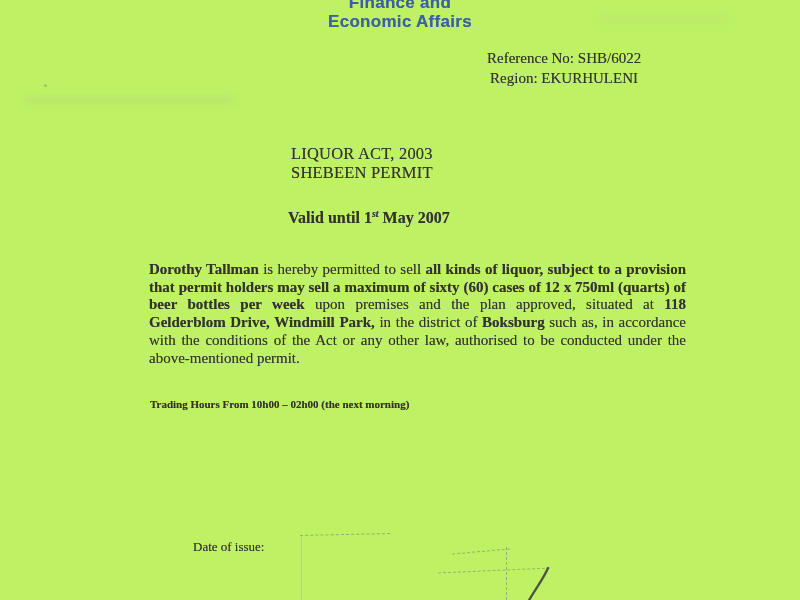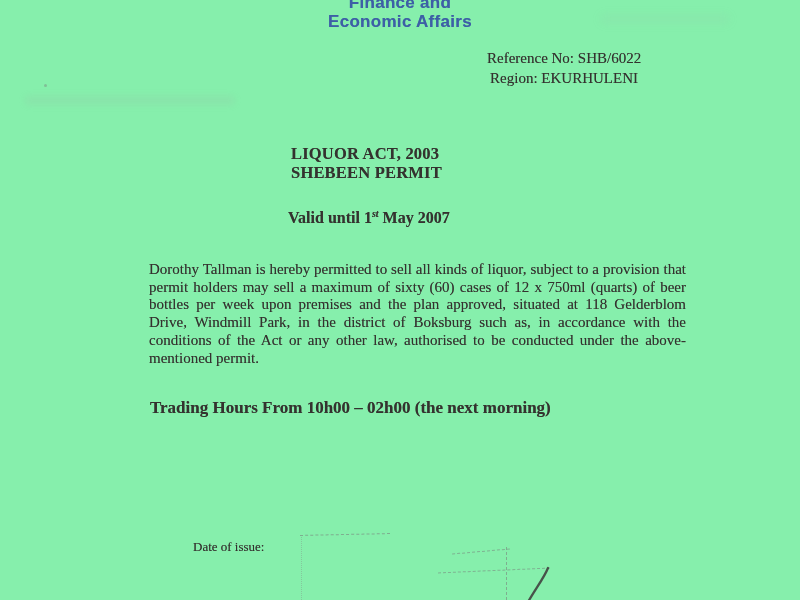--- a/index.html
+++ b/index.html
@@ -1,47 +1,47 @@
 <!DOCTYPE html>
 <html><head>
 <meta charset="utf-8">
 <style>
   html,body{margin:0;padding:0;}
   body{width:800px;height:600px;overflow:hidden;background:#f6f6f4;}
   .sheet{
     position:relative;width:800px;height:600px;overflow:hidden;
-    background:#86efac;
+    background:#bef264;
     font-family:"Liberation Serif", serif;
     color:#34322f;
   }
   .abs{position:absolute;}
   .soft{text-shadow:0 0 0.5px rgba(60,58,55,.55);}
   
   .letterhead{
     left:0;right:0;top:-7px;text-align:center;
     font-family:"Liberation Sans", sans-serif;
     font-weight:bold;font-size:17px;line-height:19px;
     letter-spacing:.3px;
     text-shadow:0 0 .6px rgba(61,95,166,.6);
   }
   
   .refblock{left:487px;top:49px;font-size:15px;line-height:19.5px;text-align:center;}
   
-  .doctitle{left:291px;top:145px;font-weight:bold;font-size:16.5px;line-height:18.5px;letter-spacing:.2px;}
+  .doctitle{left:291px;top:145px;font-weight:normal;font-size:16.5px;line-height:18.5px;letter-spacing:.2px;}
   
   .validity{left:288px;top:209px;font-weight:bold;font-size:16px;}
   .validity sup{font-size:10px;line-height:0;font-style:italic;}
   
   .permit-par{
     left:149px;top:261px;width:537px;
     font-size:15px;line-height:17.7px;text-align:justify;
   }
-  .permit-par .b{font-weight:normal;}
+  .permit-par .b{font-weight:bold;}
   
-  .trading{left:150px;top:398px;font-weight:bold;font-size:17px;}
+  .trading{left:150px;top:398px;font-weight:bold;font-size:11px;}
   
   .storage{left:148px;top:435px;font-size:15px;}
   
   .place{left:195px;top:502px;font-size:15.5px;}
   .place .b{font-weight:bold;}
   .date{left:193px;top:539px;font-size:13px;}
   
   .smudge1{left:25px;top:96px;width:210px;height:9px;background:rgba(160,160,160,.13);filter:blur(3px);border-radius:5px;}
   .smudge2{left:600px;top:14px;width:130px;height:10px;background:rgba(170,170,175,.08);filter:blur(4px);border-radius:5px;}
   .speck{left:44px;top:84px;width:3px;height:3px;background:rgba(120,120,120,.4);border-radius:50%;}

